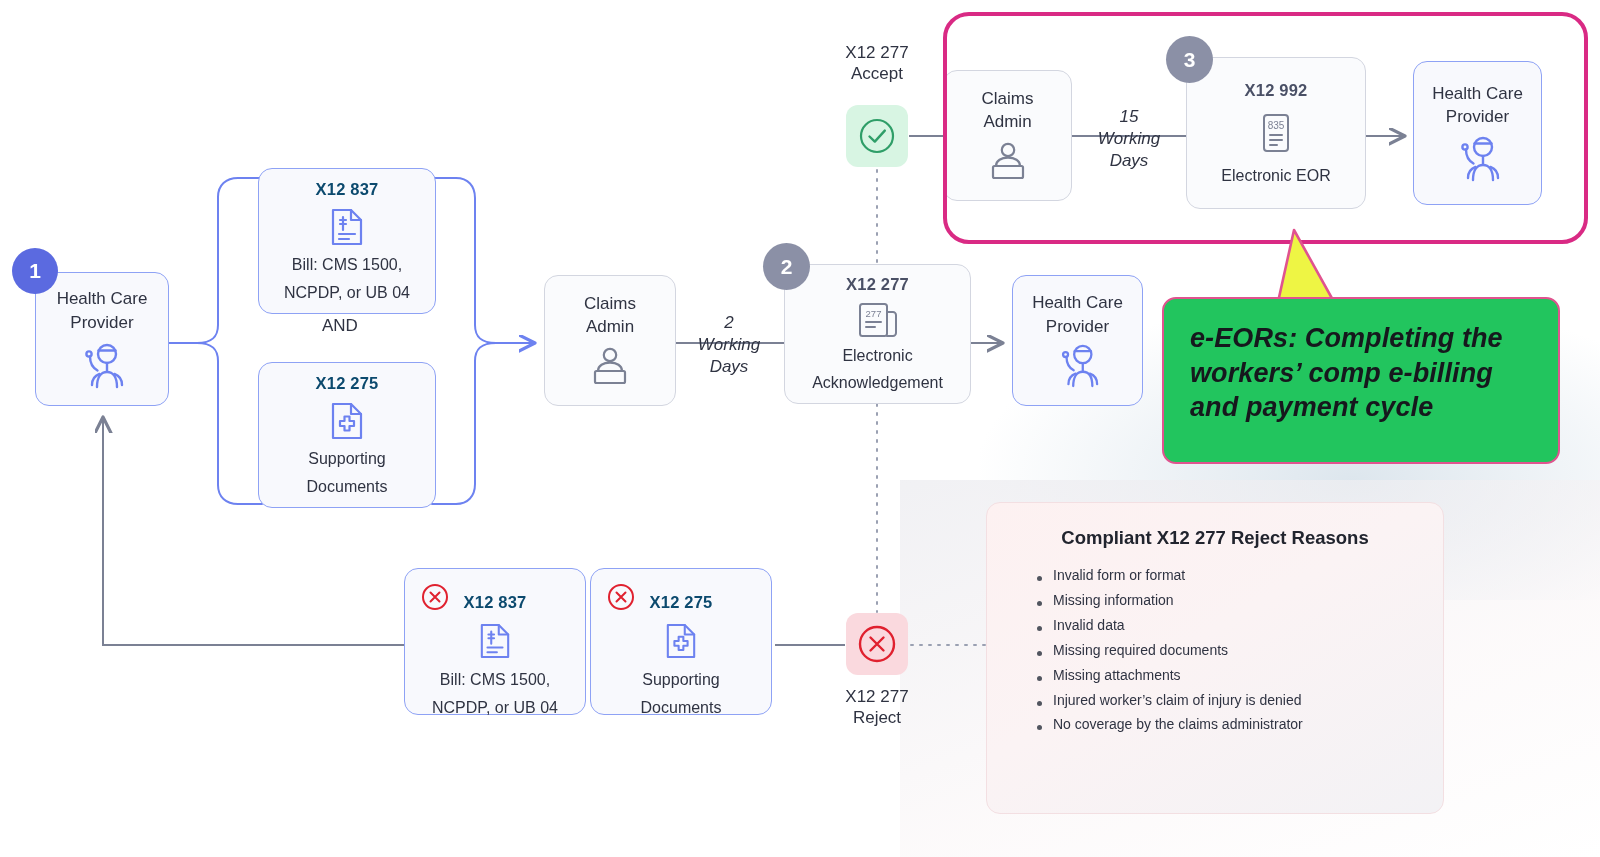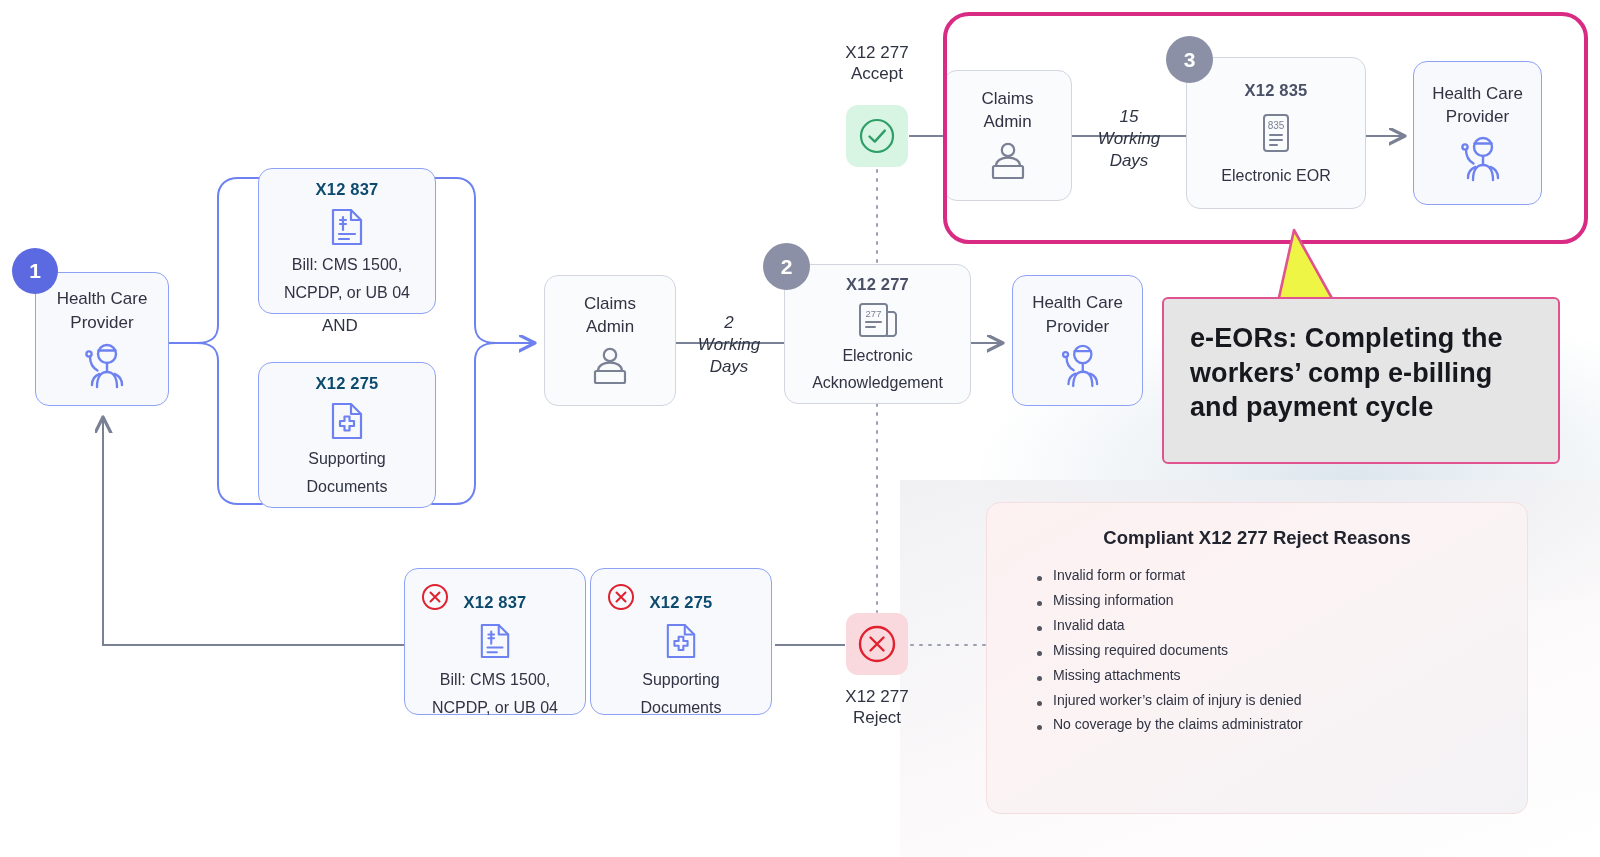--- a/index.html
+++ b/index.html
@@ -70,23 +70,24 @@
   .chip.reject{background:#fad9de;}
 
   
   .pink-box{
     position:absolute;border:4px solid #d92a84;border-radius:26px;
     box-sizing:border-box;background:transparent;z-index:3;
   }
 
   
   .callout{
-    position:absolute;background:#e5e5e5;border:2.6px solid #e0538f;
-    border-radius:6px;box-sizing:border-box;z-index:8;
+    position:absolute;background:#22c55e;border:2.6px solid #e0538f;
+    border-radius:14px;box-sizing:border-box;z-index:8;
     padding:22px 26px 22px 26px;
+    font-style:italic;
   }
   .callout .ctext{
     font-size:27px;font-weight:bold;line-height:1.28;color:#16181d;
     letter-spacing:.1px;
   }
   .callout-tail{position:absolute;z-index:7;}
 
   
   .reasons{
     position:absolute;border-radius:14px;box-sizing:border-box;
@@ -311,21 +312,21 @@
     <div class="num">15</div>
     <div>Working</div>
     <div>Days</div>
   </div>
 
   <div class="badge b3" style="left:1166px;top:36px;width:47px;height:47px;">
     <span>3</span>
   </div>
 
   <div class="card gray" style="left:1186px;top:57px;width:180px;height:152px;gap:12px;padding:10px 6px;">
-    <div class="code gray">X12 835</div>
+    <div class="code gray">X12 992</div>
     <div class="icon-wrap">
       <svg width="32" height="42" viewBox="0 0 32 42">
         <g fill="none" stroke="#7b8194" stroke-width="2" stroke-linejoin="round" stroke-linecap="round">
           <rect x="4" y="3" width="24" height="36" rx="3"></rect>
           <text x="16" y="17" text-anchor="middle" font-size="10" font-family="Liberation Sans, sans-serif" fill="#7b8194" stroke="none">835</text>
           <path d="M10,23 L22,23 M10,28 L22,28 M10,33 L17,33"></path>
         </g>
       </svg>
     </div>
     <div class="sub">Electronic EOR</div>
@@ -409,21 +410,21 @@
     <div class="sub" style="margin-top:2px;">Supporting</div>
     <div class="sub">Documents</div>
     <span class="xmark" style="left:14px;top:12px;">
       <svg width="32" height="32" viewBox="0 0 32 32">
         <circle cx="16" cy="16" r="12" fill="none" stroke="#e0212f" stroke-width="2"></circle>
         <path d="M11.5,11.5 L20.5,20.5 M20.5,11.5 L11.5,20.5" fill="none" stroke="#e0212f" stroke-width="2" stroke-linecap="round"></path>
       </svg>
     </span>
   </div>
 
-  <div class="reasons" style="left:986px;top:502px;width:542px;height:312px;">
+  <div class="reasons" style="left:986px;top:502px;width:458px;height:312px;">
     <h3>Compliant X12 277 Reject Reasons</h3>
     <ul>
       <li>Invalid form or format</li>
       <li>Missing information</li>
       <li>Invalid data</li>
       <li>Missing required documents</li>
       <li>Missing attachments</li>
       <li>Injured worker’s claim of injury is denied</li>
       <li>No coverage by the claims administrator</li>
     </ul>

